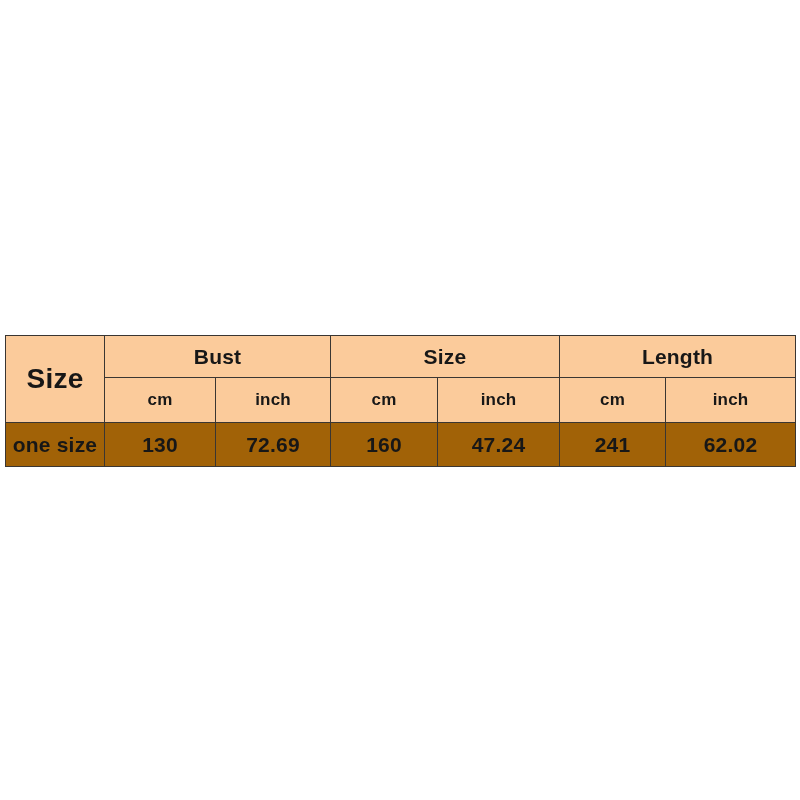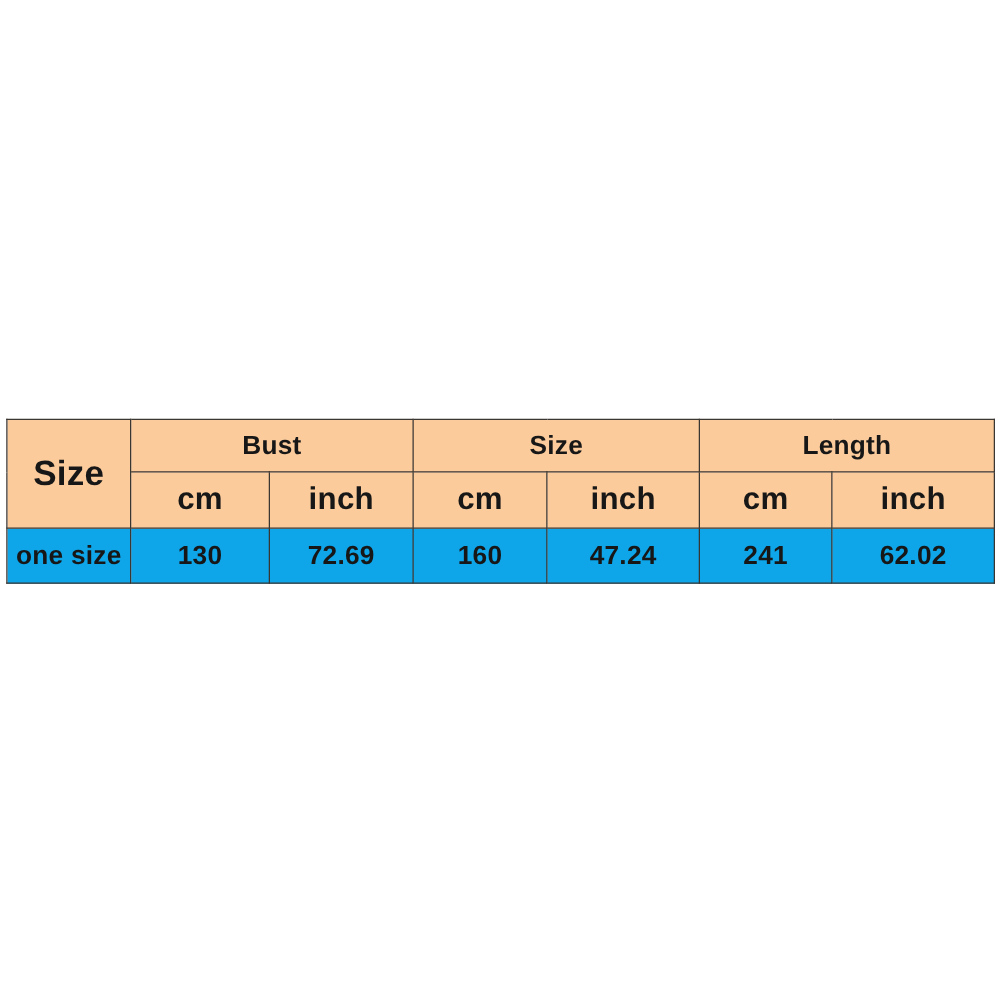--- a/index.html
+++ b/index.html
@@ -53,33 +53,33 @@
   }
 
   .grp-head {
     height: 41px;
     font-size: 21px;
     letter-spacing: 0.2px;
   }
 
   .unit-head {
     height: 44px;
-    font-size: 25px;
+    font-size: 17px;
     letter-spacing: 0.2px;
   }
 
   .size-head {
     height: 85px;
     font-size: 28px;
     letter-spacing: 0.2px;
   }
 
   
   #size-chart tbody td {
-    background: #0ea5e9;
+    background: #a16207;
     height: 43px;
     font-size: 21px;
     letter-spacing: 0.2px;
   }
 
   td.size-label {
     font-size: 20px;
   }
 
   

